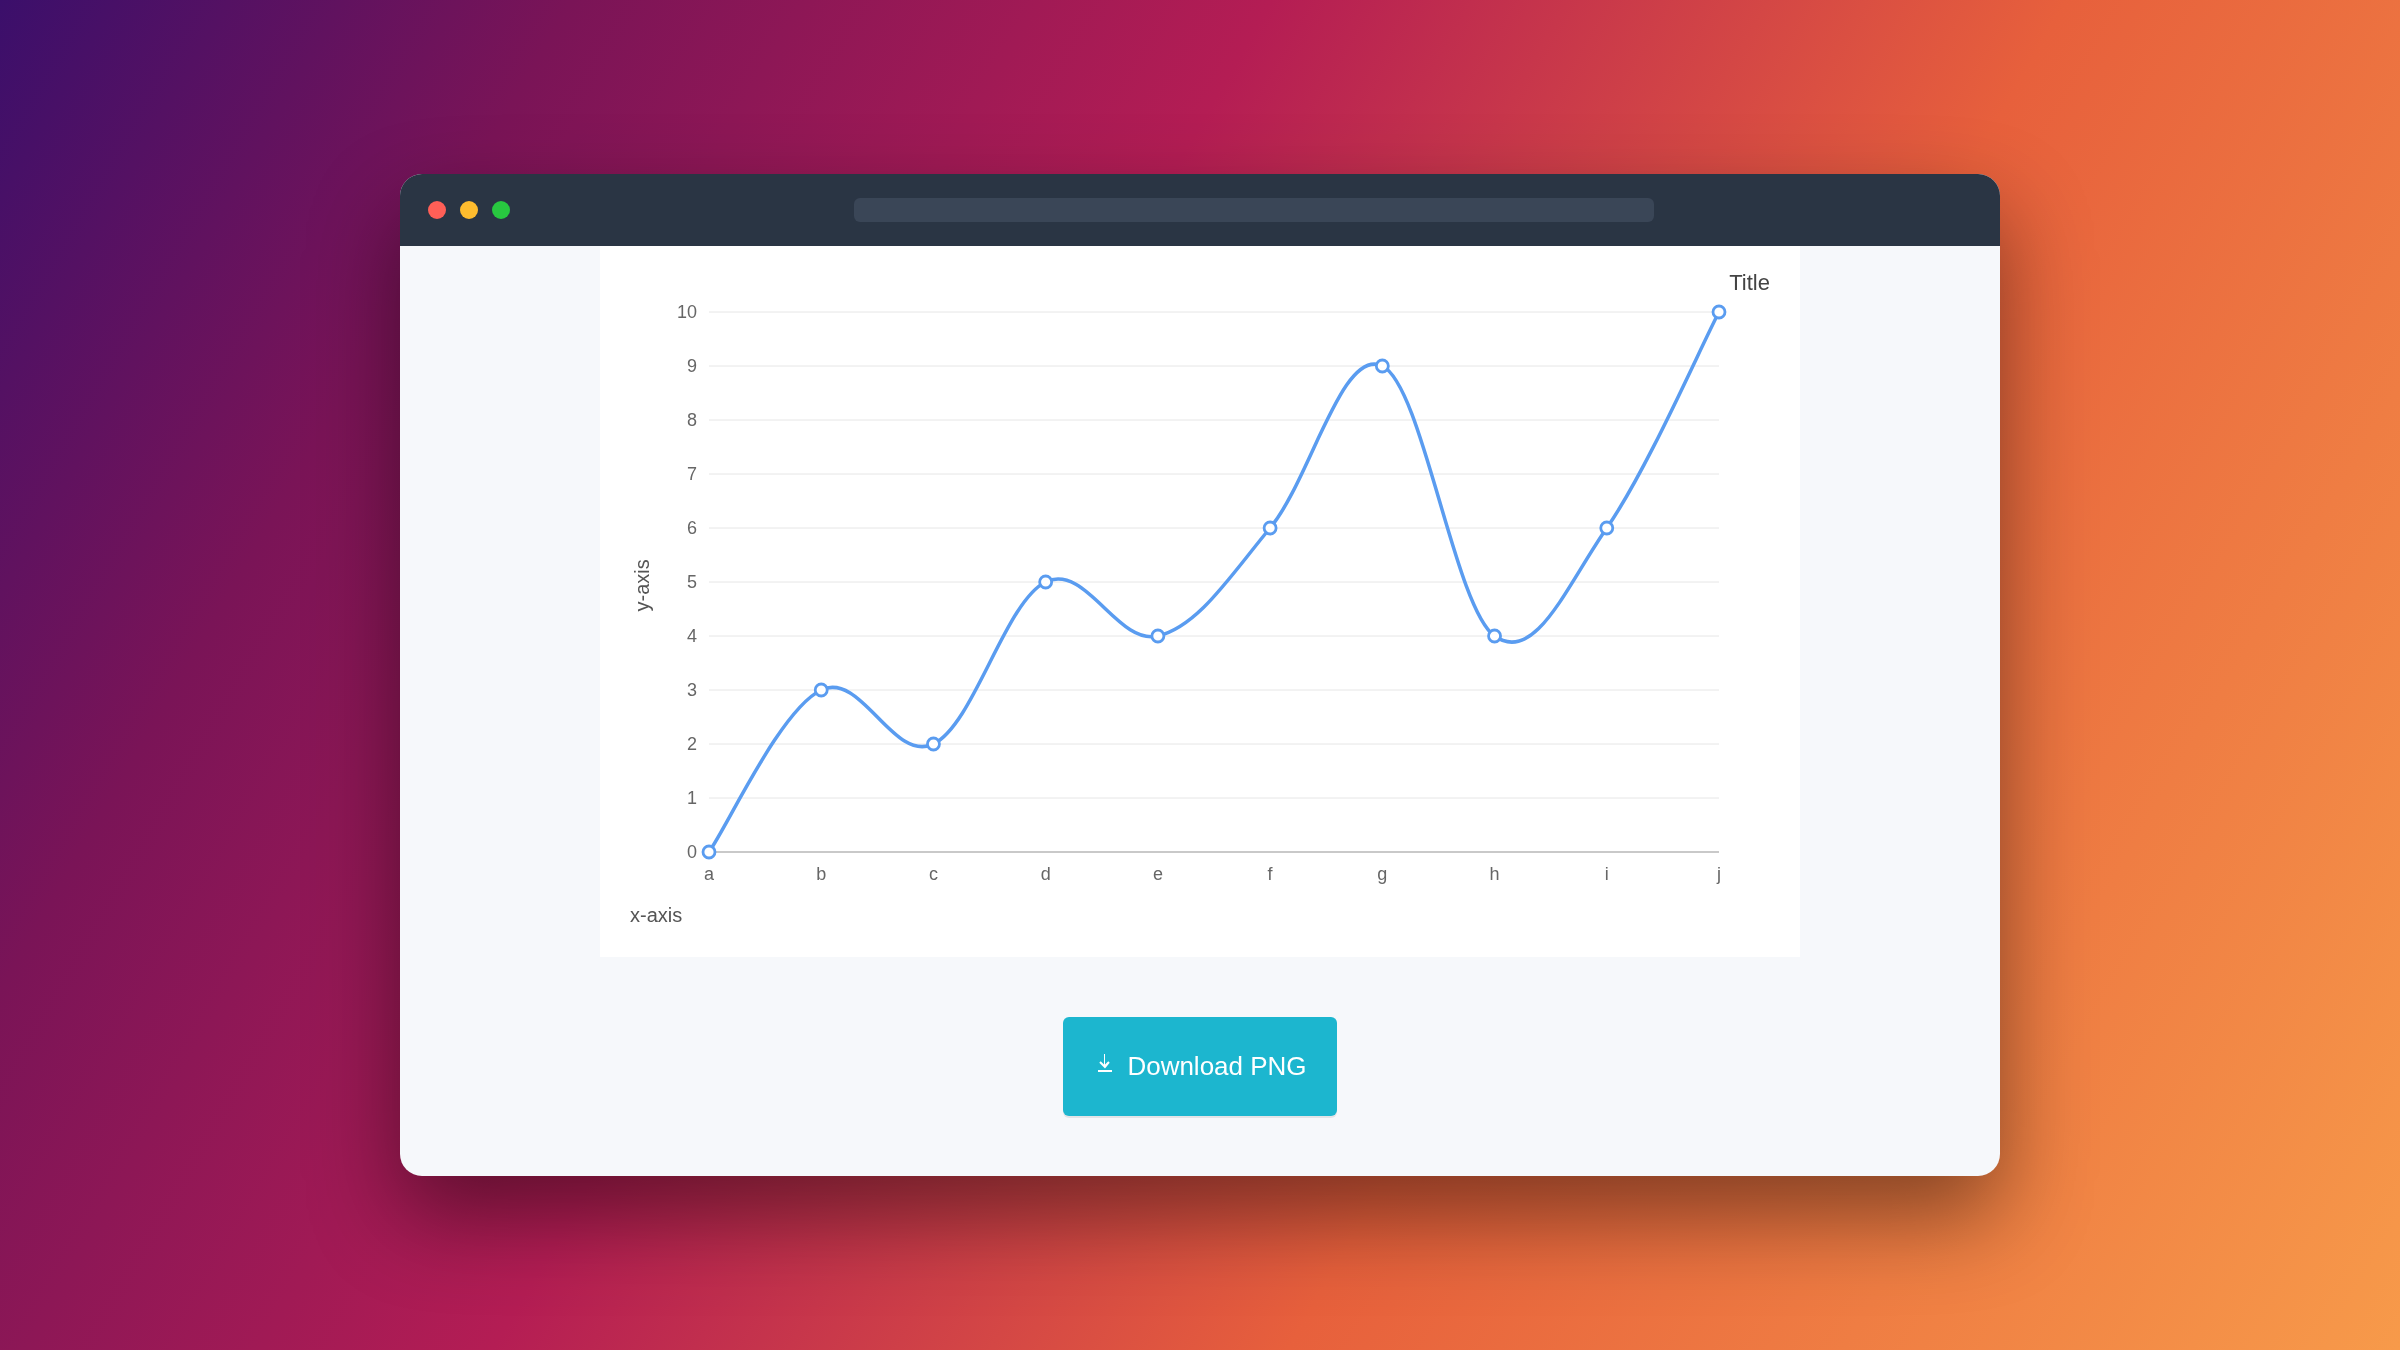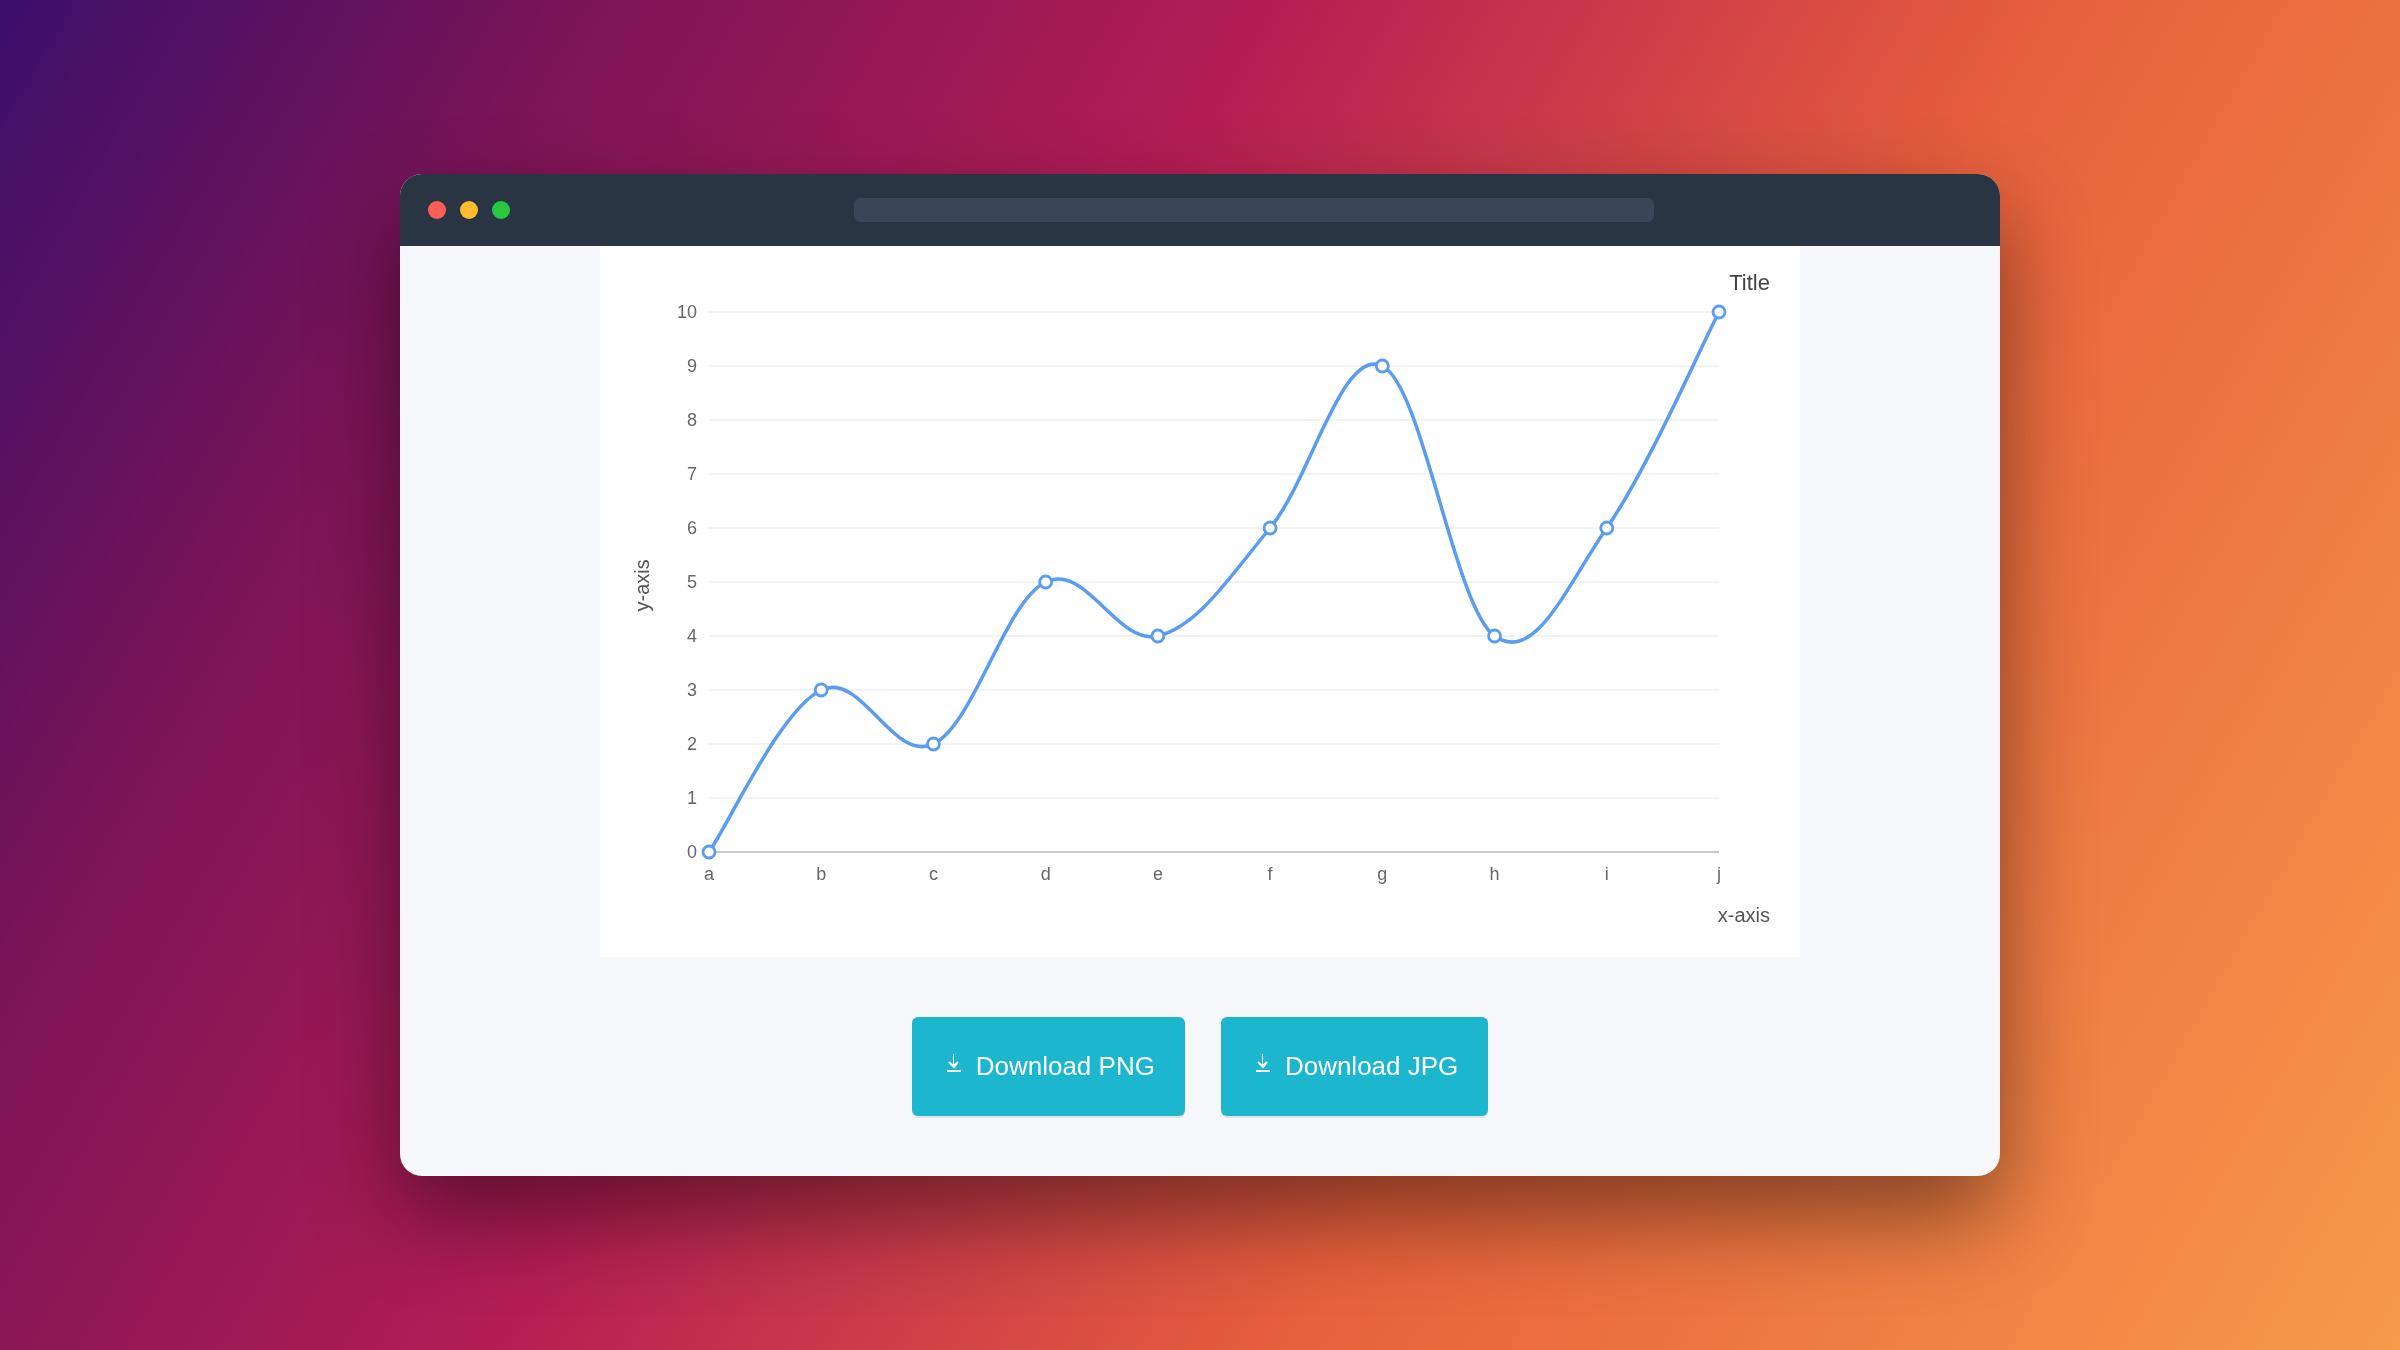--- a/index.html
+++ b/index.html
@@ -60,21 +60,21 @@
   }
   .ylabel {
     transform: rotate(-90deg);
     font-size: 20px;
     color: #555;
     white-space: nowrap;
     width: 24px;
   }
   .svgbox { flex: 1; }
   .xlabel {
-    text-align: right;
+    text-align: left;
     font-size: 20px;
     color: #555;
     margin-top: 8px;
   }
   .axis-text { font-size: 18px; fill: #666; }
   .gridline { stroke: #e6e6e6; stroke-width: 1; }
   .axisline { stroke: #bbb; stroke-width: 1.5; }
   .series-line { fill: none; stroke: #5a9cf0; stroke-width: 3.5; }
   .series-pt { fill: #fff; stroke: #5a9cf0; stroke-width: 2.8; }
   .buttons {
@@ -170,23 +170,15 @@
 
     <div class="buttons">
       <button class="btn">
         <span>
           <svg viewBox="0 0 24 24">
               <path d="M12 3v10.6l3.3-3.3 1.4 1.4L12 17.4 6.3 11.7l1.4-1.4L11 13.6V3h1zM5 19h14v2H5v-2z"></path>
             </svg>
         </span>
         <span>Download PNG</span>
       </button>
-      <button class="btn">
-        <span>
-          <svg viewBox="0 0 24 24">
-              <path d="M12 3v10.6l3.3-3.3 1.4 1.4L12 17.4 6.3 11.7l1.4-1.4L11 13.6V3h1zM5 19h14v2H5v-2z"></path>
-            </svg>
-        </span>
-        <span>Download JPG</span>
-      </button>
     </div>
   </div>
 </div>
 
 </body></html>

